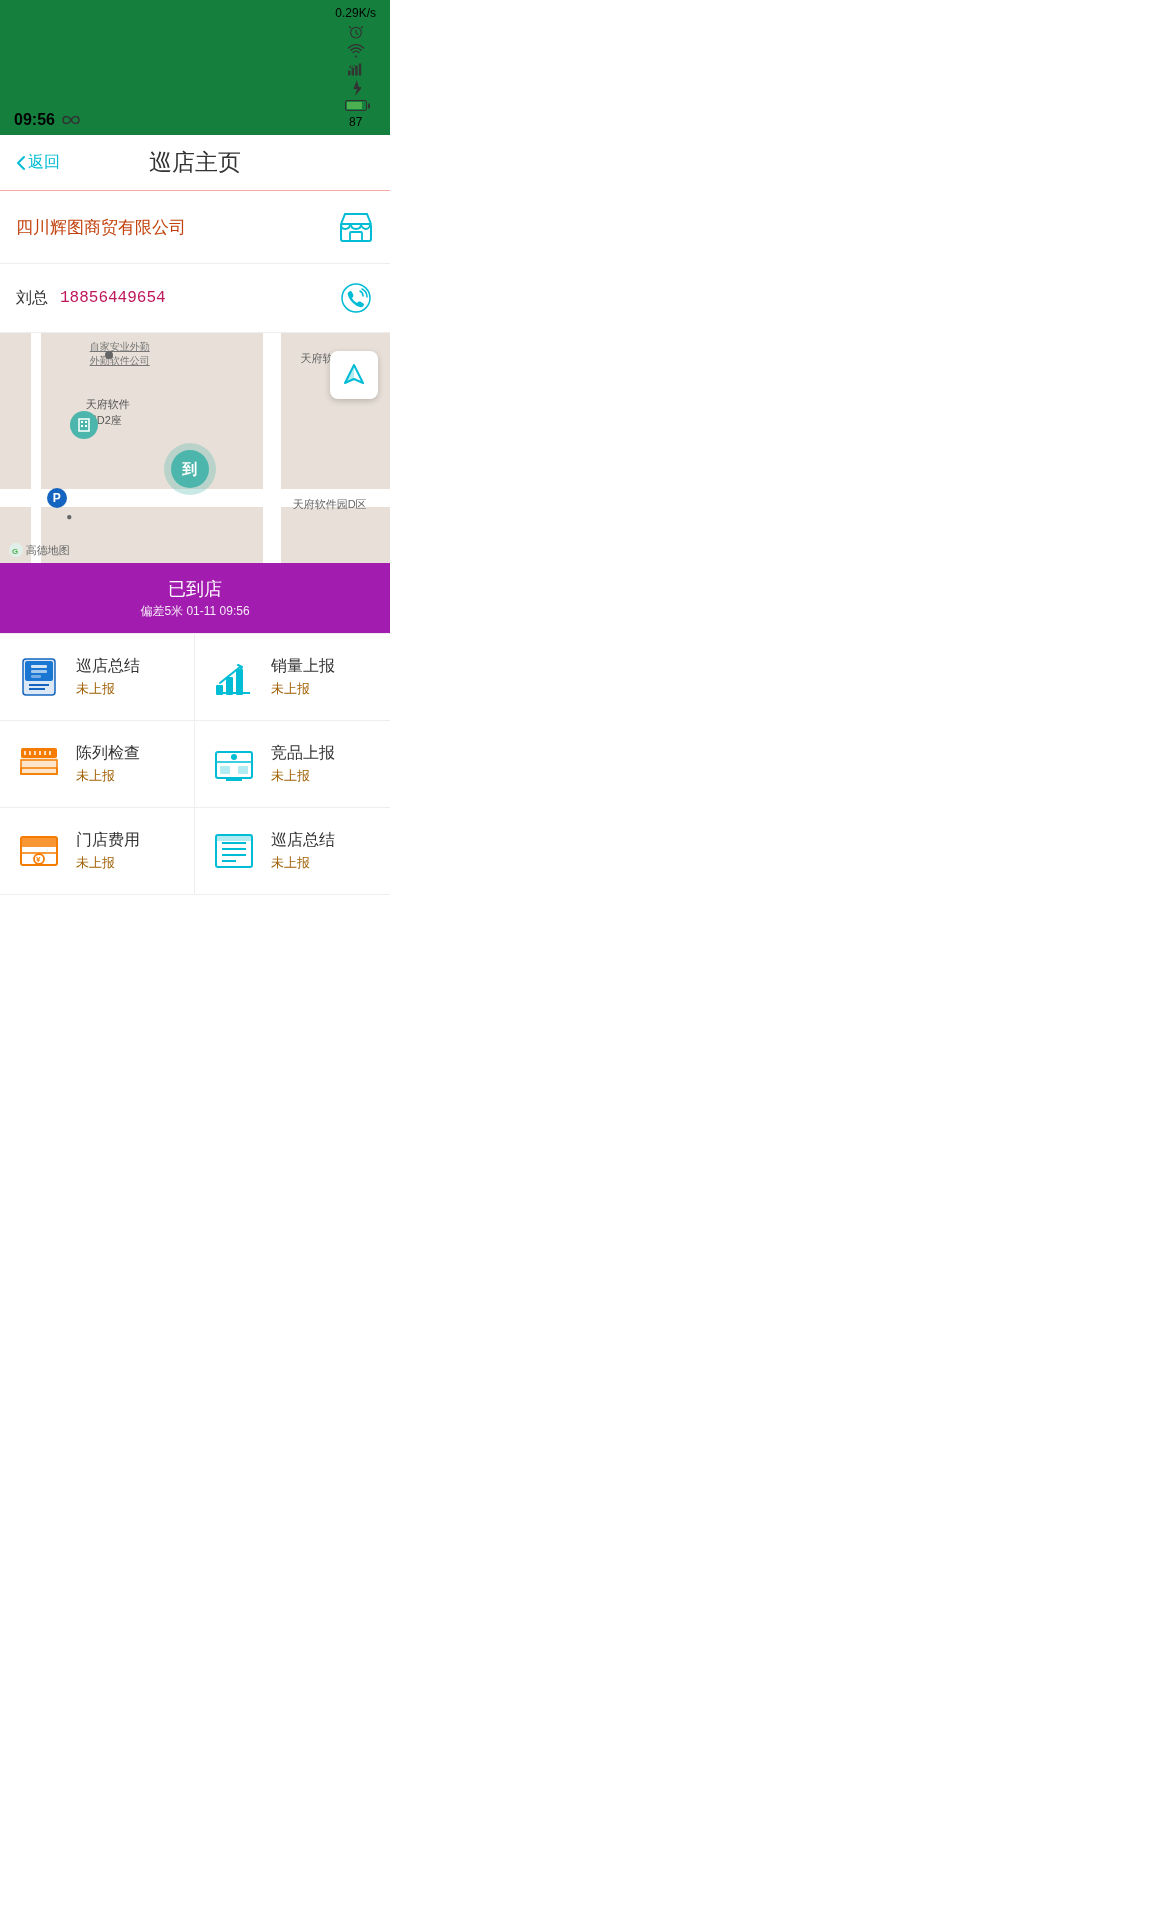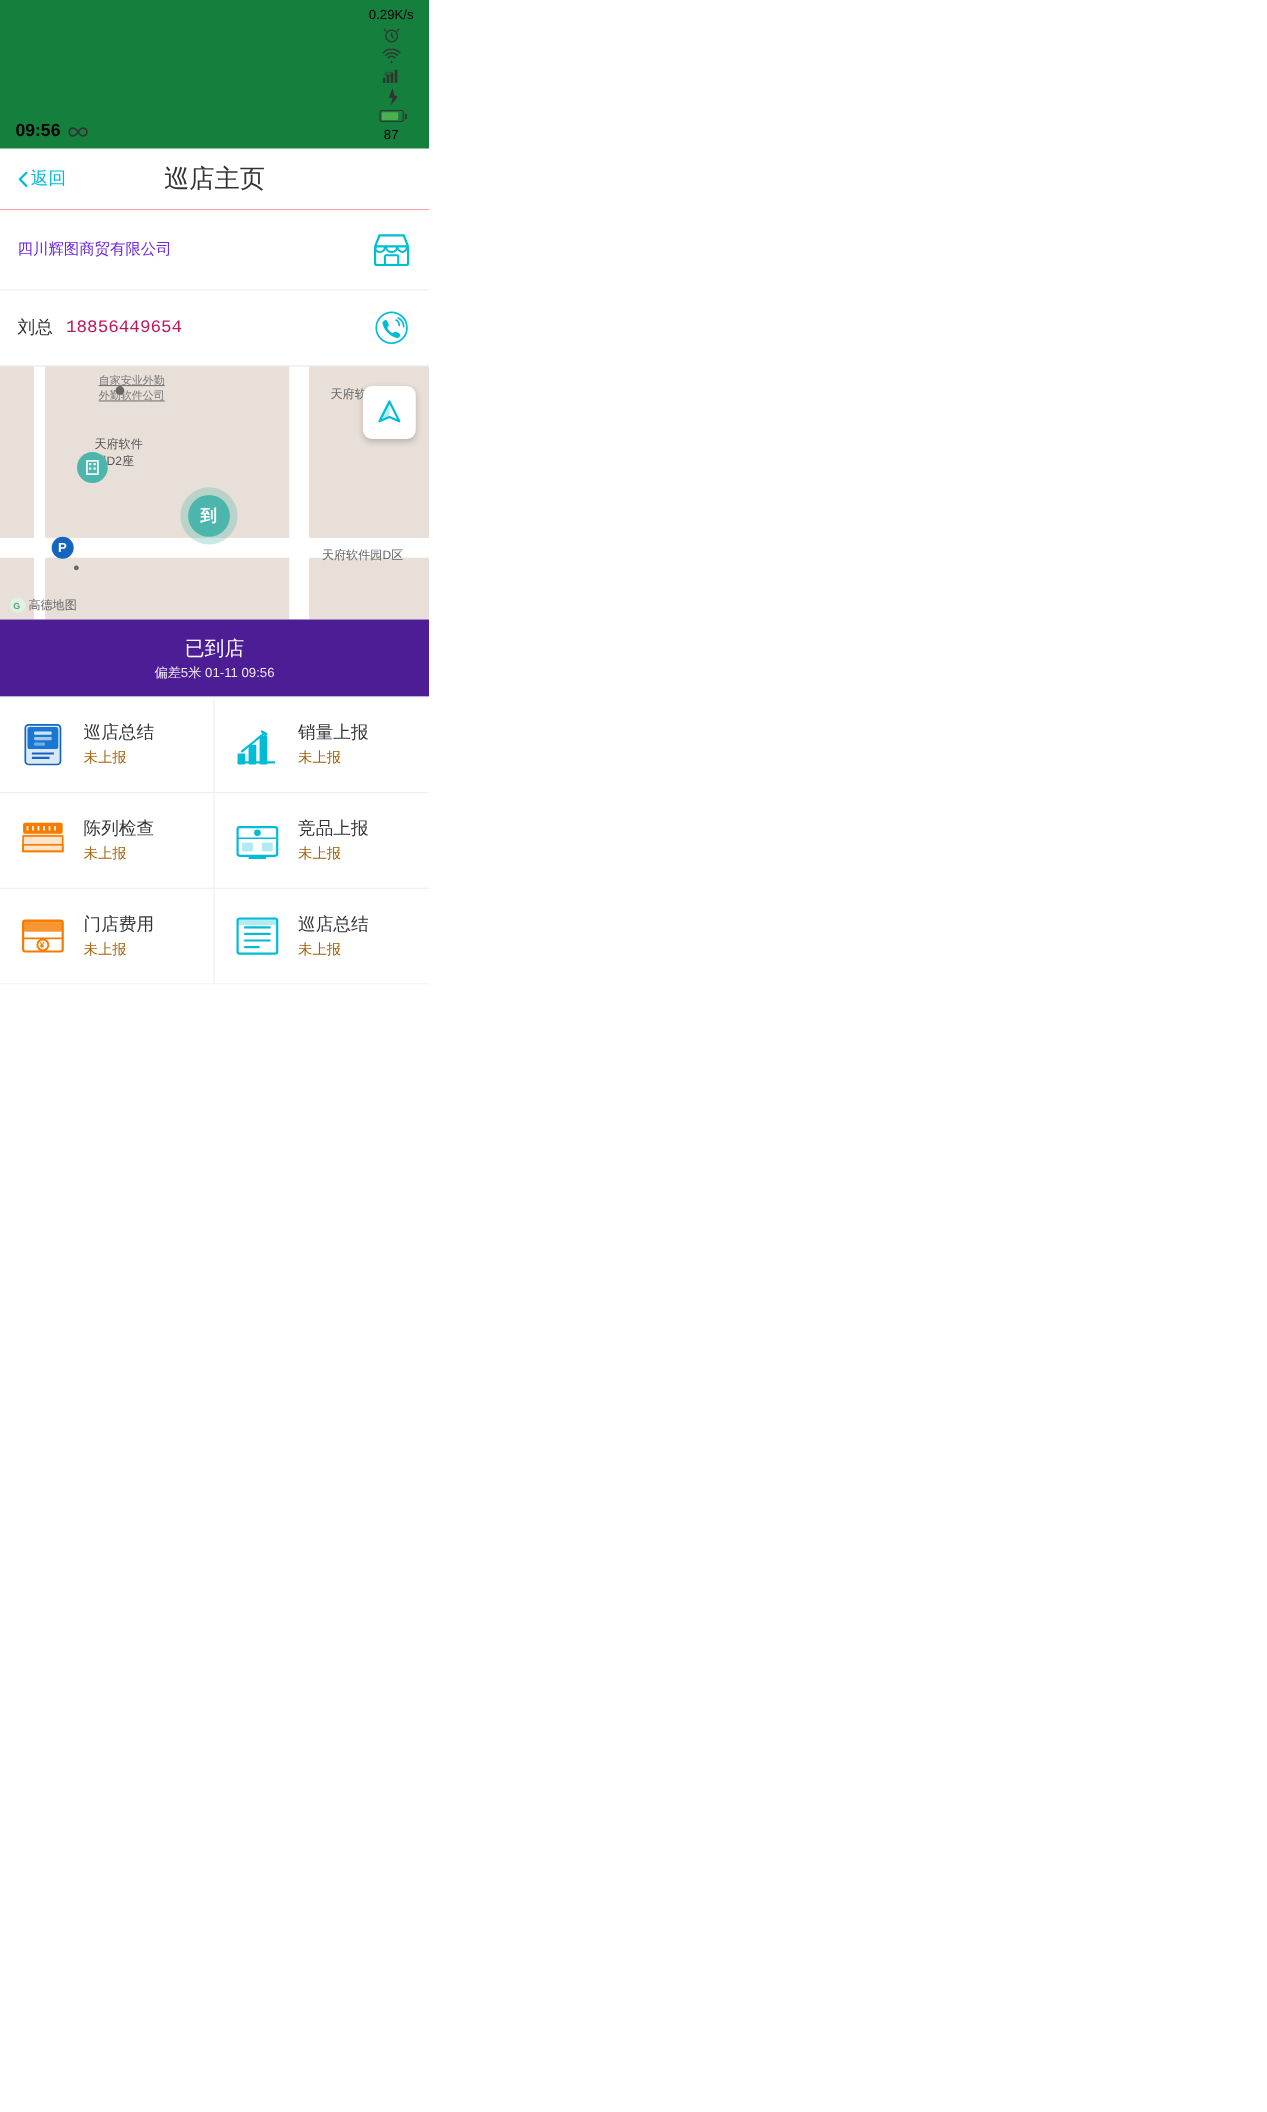--- a/index.html
+++ b/index.html
@@ -79,22 +79,22 @@
 
     
     .company-section {
       display: flex;
       align-items: center;
       justify-content: space-between;
       padding: 18px 16px;
       border-bottom: 1px solid #eee;
     }
     .company-name {
-      font-size: 14px;
-      color: #6d28d9;
+      font-size: 17px;
+      color: #c2410c;
     }
     .shop-icon {
       width: 36px;
       height: 36px;
       display: flex;
       align-items: center;
       justify-content: center;
     }
 
     
@@ -253,21 +253,21 @@
     
     .map-label-bottom { bottom: 22%; right: 6%; }
 
     
     .action-buttons {
       display: flex;
       height: 70px;
     }
     .btn-arrived {
       flex: 1;
-      background: #4c1d95;
+      background: #a21caf;
       color: white;
       display: flex;
       flex-direction: column;
       align-items: center;
       justify-content: center;
       cursor: pointer;
       gap: 2px;
     }
     .btn-arrived-text {
       font-size: 18px;

